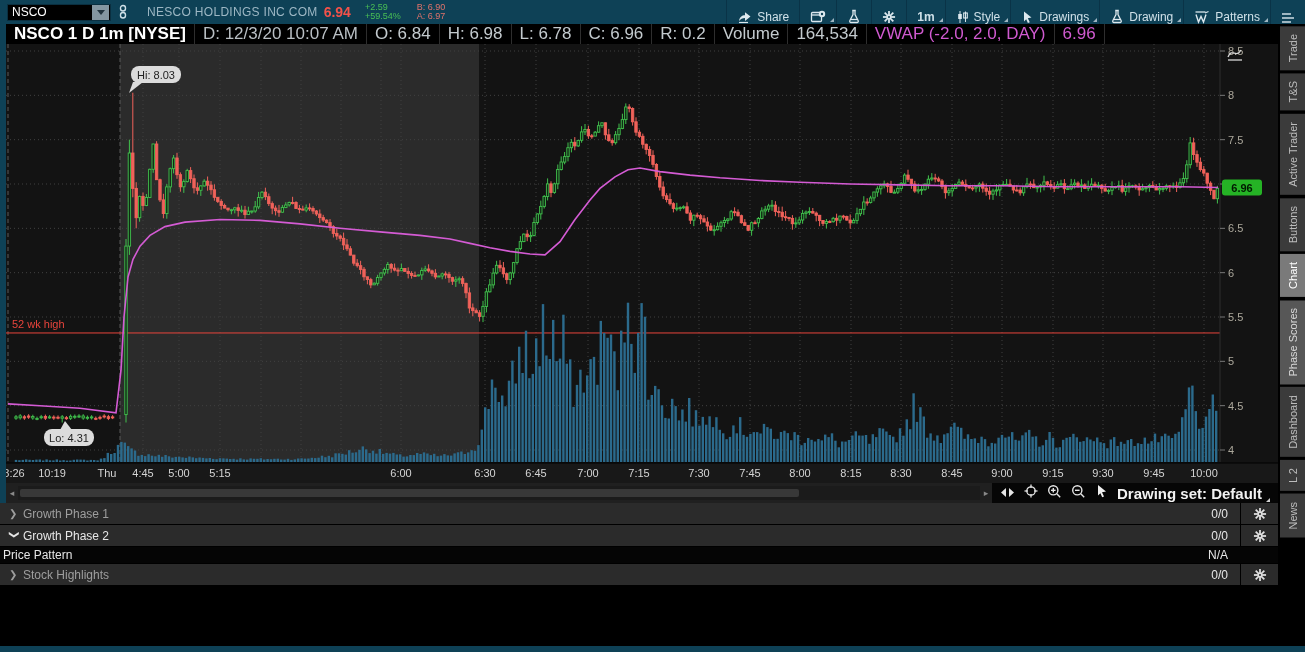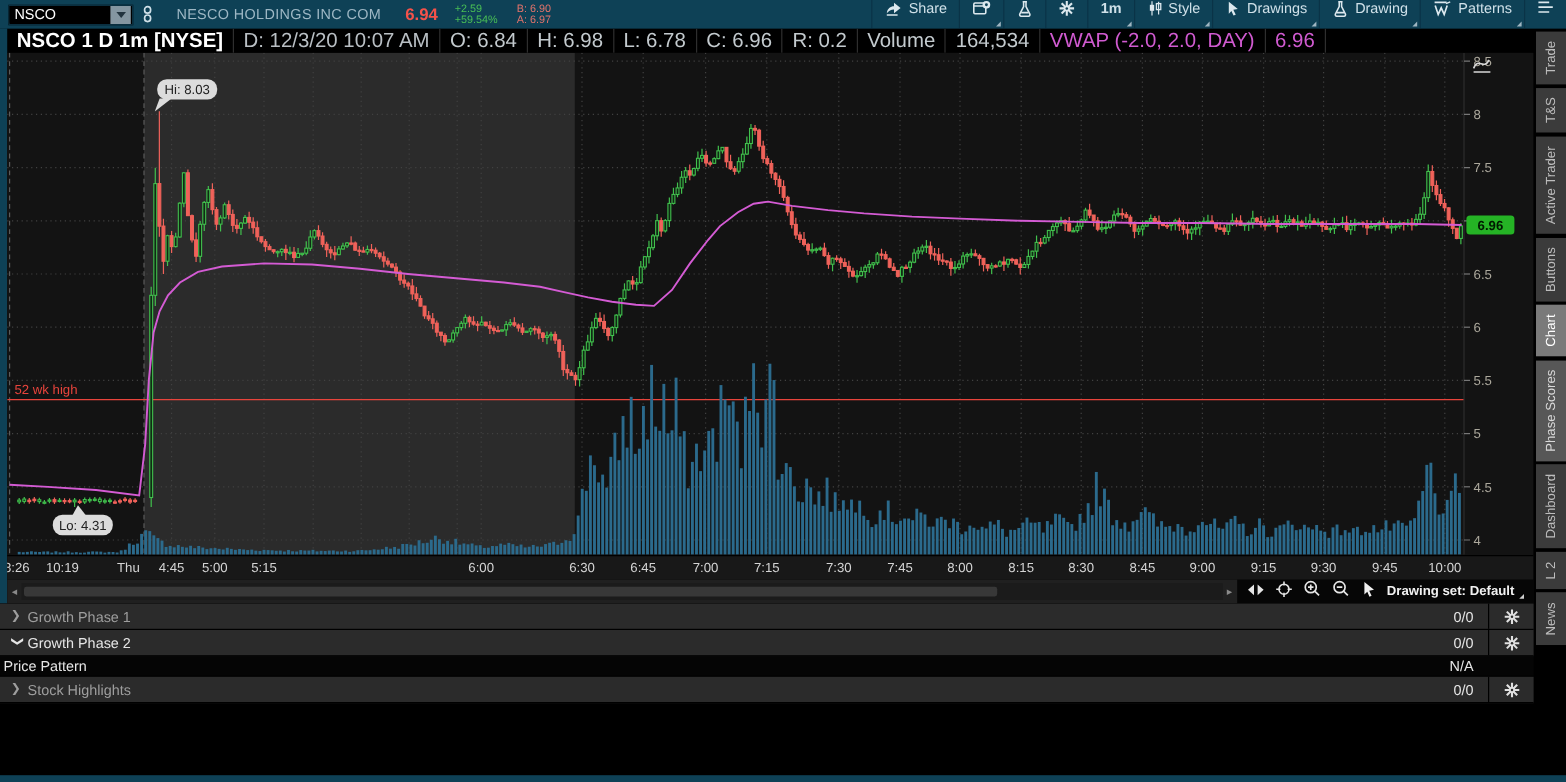--- a/index.html
+++ b/index.html
@@ -7,25 +7,25 @@
   #app{position:relative;width:1305px;height:652px;background:#000;font-family:"Liberation Sans","DejaVu Sans",sans-serif;overflow:hidden;}
 
   
   .toolbar{position:absolute;left:0;top:0;width:1305px;height:24px;background:#0e4156;display:flex;align-items:center;color:#cfe0e8;font-size:12px;}
   .tb-left{display:flex;align-items:center;padding-left:7px;gap:6px;}
   .sym-box{display:flex;align-items:center;background:#000;height:17px;width:104px;border:1px solid #0a2f40;}
   .sym-box input{flex:1;background:#000;border:0;color:#fff;font-size:12px;padding:0 4px;width:70px;outline:none;font-family:inherit;}
   .sym-dd{width:17px;height:15px;background:#8496a1;display:flex;align-items:center;justify-content:center;margin-right:1px;}
   .tri-dn{width:0;height:0;border-left:4px solid transparent;border-right:4px solid transparent;border-top:5px solid #22343f;}
   .company{color:#9db7c4;font-size:12px;letter-spacing:.3px;margin-left:12px;white-space:nowrap;}
-  .last-px{color:#f4524a;font-weight:bold;font-size:14px;margin-left:14px;}
+  .last-px{color:#f4524a;font-weight:bold;font-size:14px;}
   .chg-col{display:flex;flex-direction:column;line-height:9px;font-size:9px;color:#49bf55;margin-left:8px;}
   .ba-col{display:flex;flex-direction:column;line-height:9px;font-size:9px;color:#e2736b;margin-left:10px;}
   .tb-right{margin-left:auto;display:flex;align-items:center;height:100%;}
-  .tb-btn{position:relative;display:flex;align-items:flex-start;gap:5px;padding:0 10px;height:100%;white-space:nowrap;cursor:default;}
+  .tb-btn{position:relative;display:flex;align-items:flex-end;gap:5px;padding:0 10px;height:100%;white-space:nowrap;cursor:default;}
   .tb-sep{width:1px;height:24px;background:#0a3347;}
   .corner::after{content:"";position:absolute;right:2px;bottom:2px;width:0;height:0;border-left:4px solid transparent;border-bottom:4px solid #9fb6c2;}
   .icon-svg{display:block;}
 
   
   .chart-header{position:absolute;left:6px;top:24px;width:1272px;height:20px;background:#000;display:flex;align-items:stretch;color:#c3cace;font-size:17px;}
   .seg{display:flex;align-items:center;padding:0 8px;border-right:1px solid #2e2e2e;white-space:nowrap;}
   .seg.title{color:#fff;font-weight:bold;}
   .seg.dim{color:#b9bfc4;}
   .seg.vwap{color:#d05ad0;}
@@ -33,21 +33,21 @@
   
   .left-strip{position:absolute;left:0;top:24px;width:6px;height:479px;background:#0e4156;}
   .chart-wrap{position:absolute;left:6px;top:44px;width:1272px;height:439px;background:#131313;}
 
   
   .scroll-row{position:absolute;left:6px;top:483px;width:1272px;height:20px;background:#202020;display:flex;align-items:center;}
   .sb-arrow{width:12px;text-align:center;color:#8a8a8a;font-size:9px;line-height:20px;}
   .sb-track{flex:1;height:14px;position:relative;background:#1b1b1b;}
   .sb-thumb{position:absolute;left:2px;top:3px;height:8px;width:81%;background:#383838;border-radius:2px;}
   .sb-right{display:flex;align-items:center;background:#060606;height:100%;padding:0 8px;gap:9px;}
-  .ds-label{position:relative;color:#f2f2f2;font-size:11px;font-weight:bold;padding-right:8px;}
+  .ds-label{position:relative;color:#f2f2f2;font-size:15px;font-weight:bold;padding-right:8px;}
   .ds-label::after{content:"";position:absolute;right:0;bottom:0;width:0;height:0;border-left:4px solid transparent;border-bottom:4px solid #cfcfcf;}
 
   
   .sidebar{position:absolute;right:0;top:24px;width:27px;height:622px;background:#000;display:flex;flex-direction:column;gap:3px;padding-top:2px;}
   .tab{writing-mode:vertical-rl;transform:rotate(180deg);margin-right:0;margin-left:2px;background:#3b3b3b;color:#bdbdbd;font-size:11px;display:flex;align-items:center;justify-content:center;padding:8px 0;width:25px;}
   .tab.sel{background:#7a7a7a;color:#fff;}
   .tab.hl{background:#575757;color:#d8d8d8;}
 
   
   .panels{position:absolute;left:0;top:503px;width:1278px;height:143px;background:#000;font-size:12px;}

